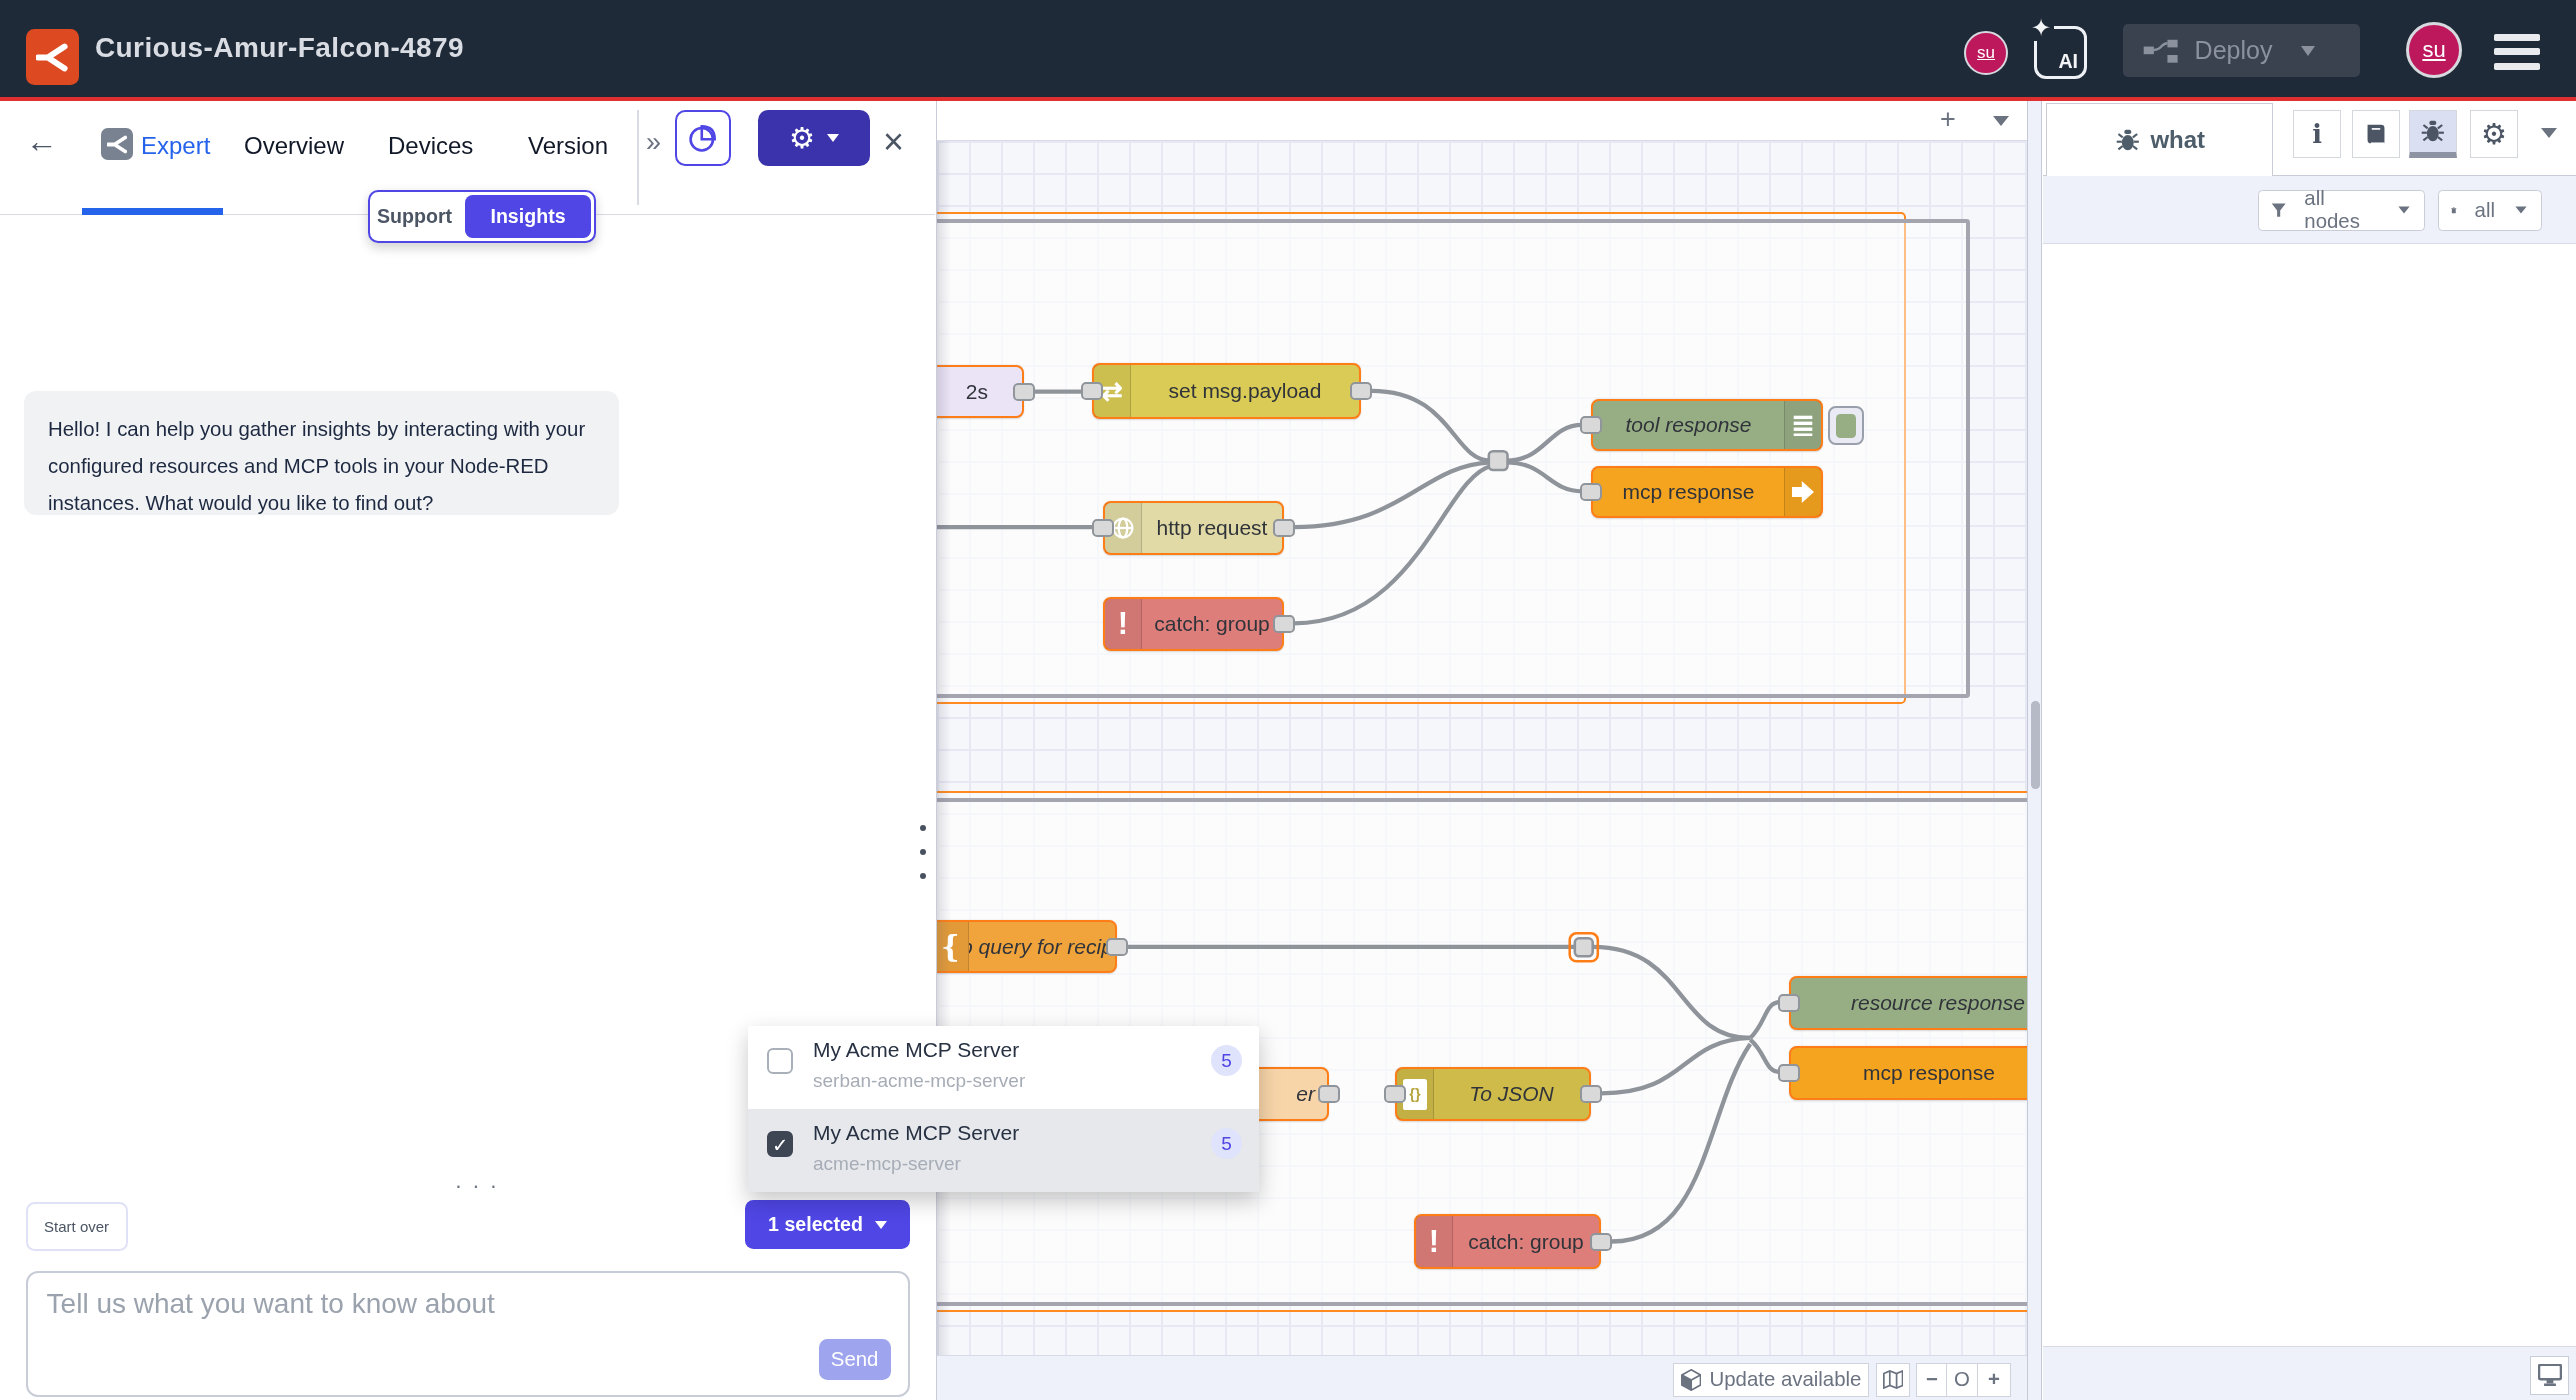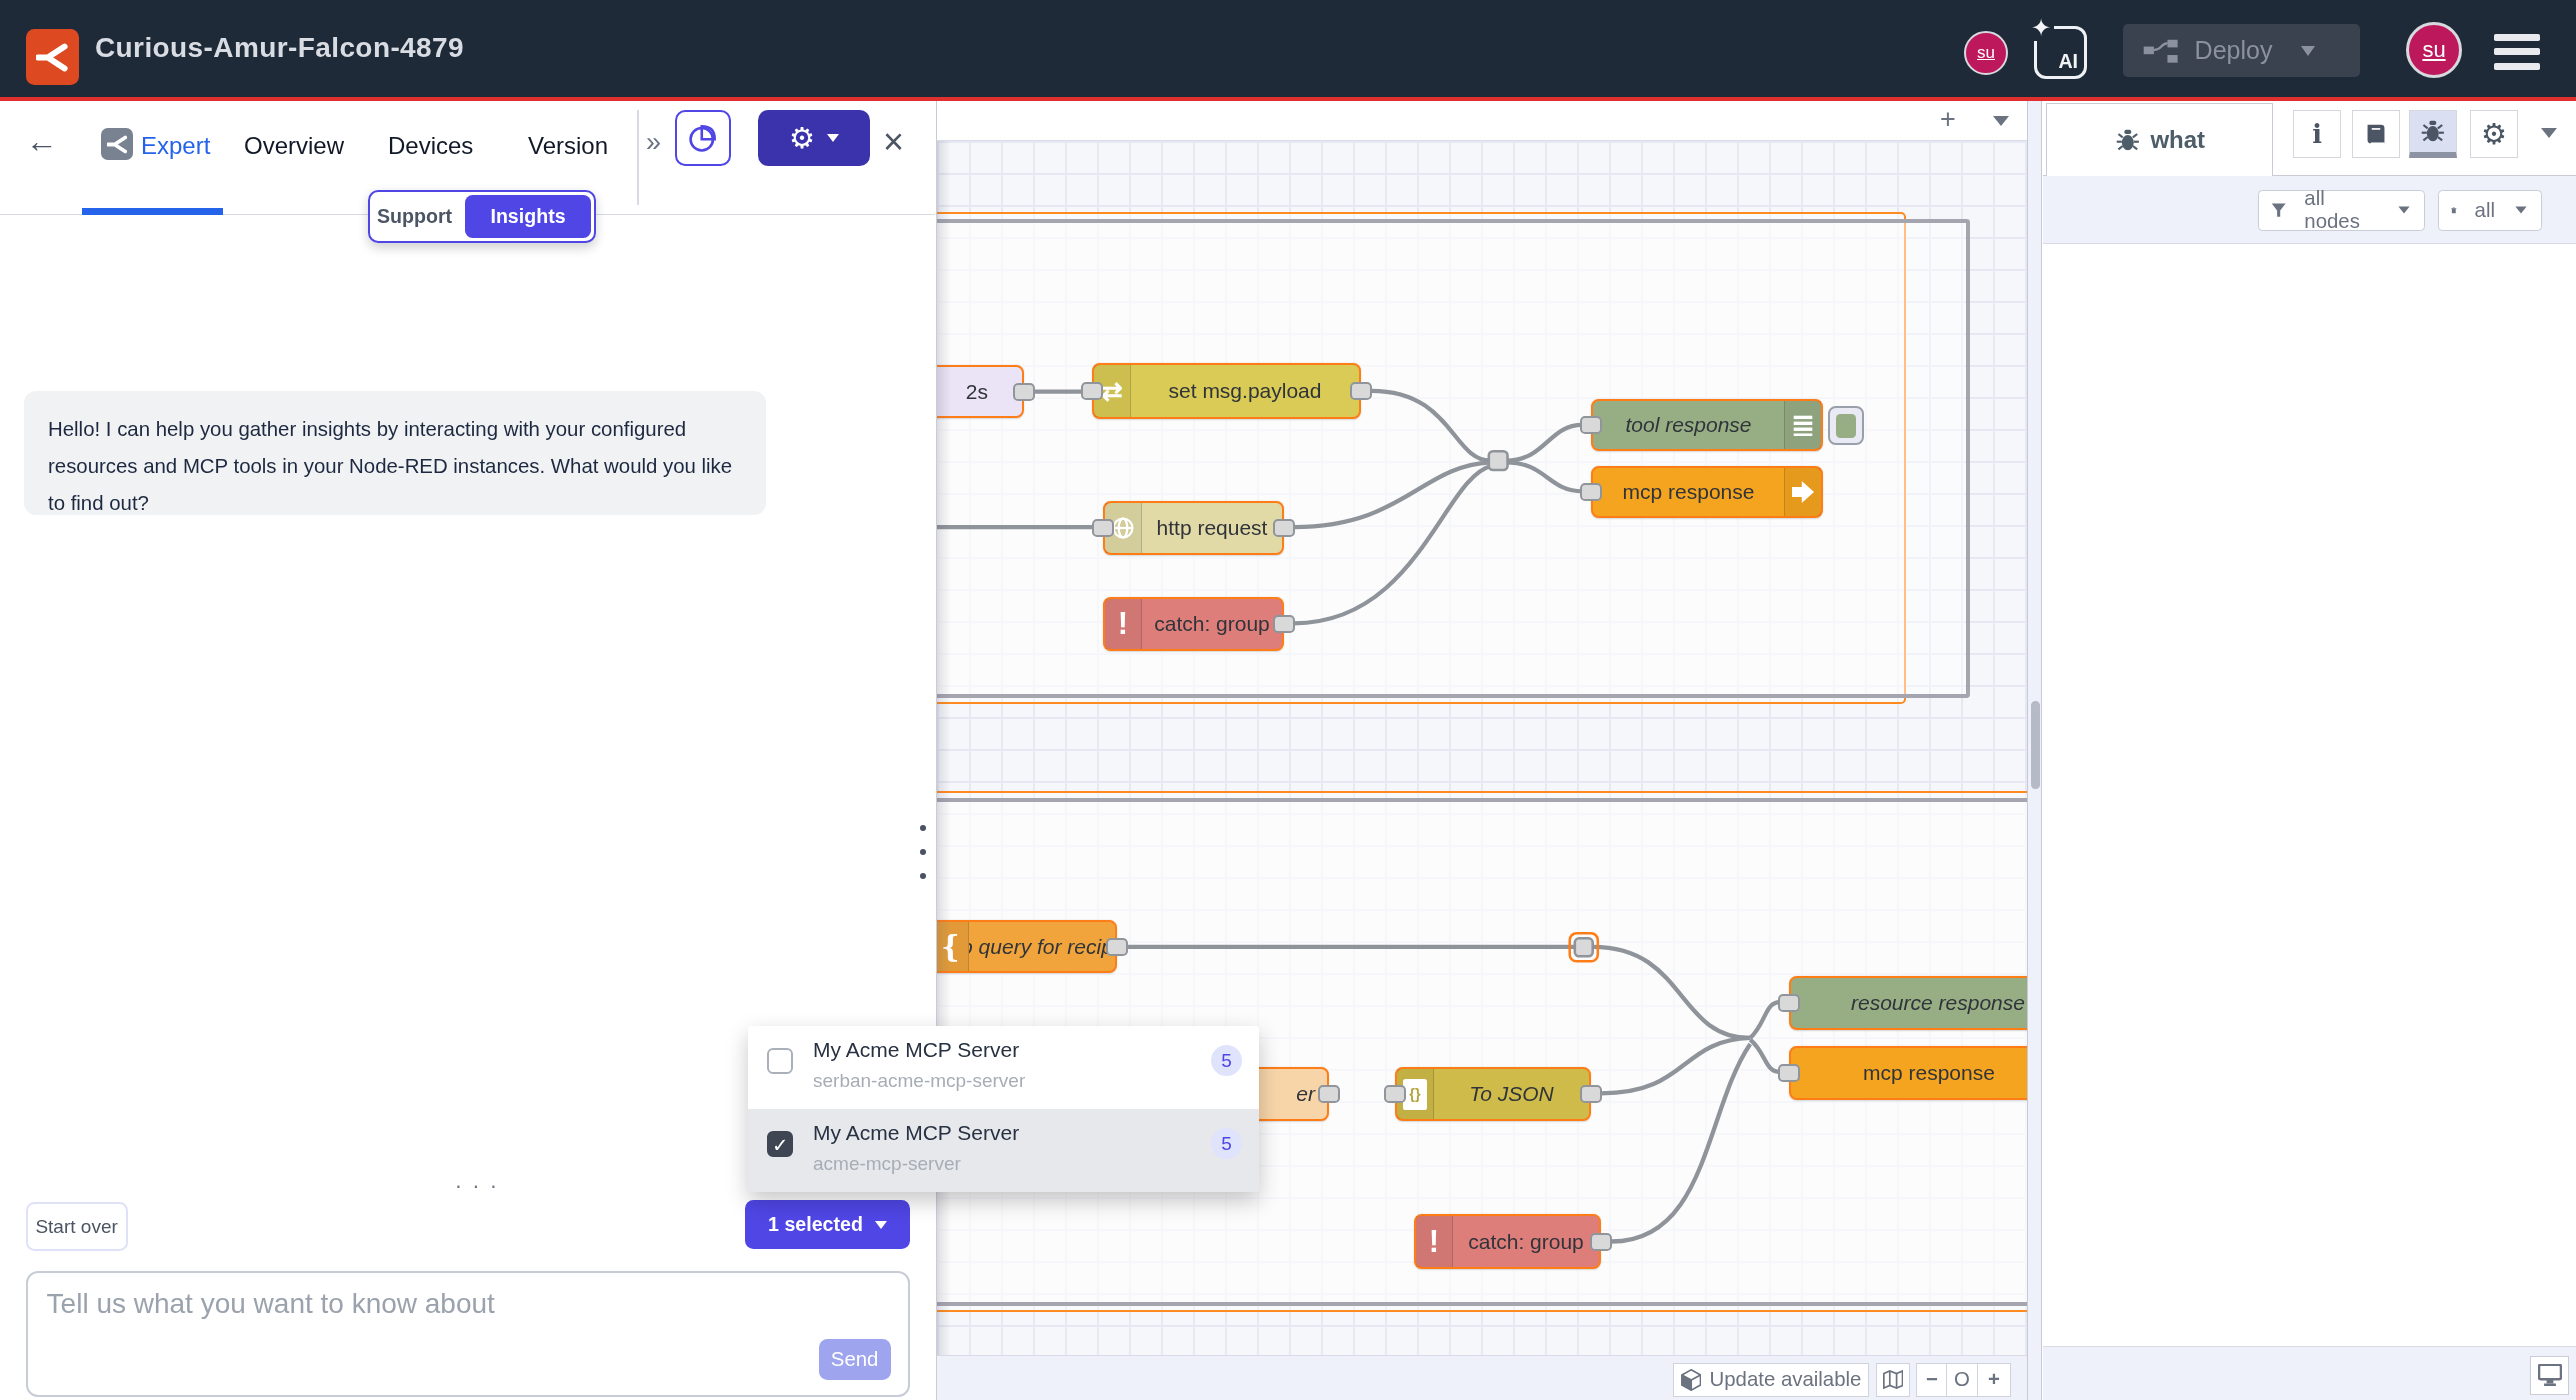--- a/index.html
+++ b/index.html
@@ -48,26 +48,26 @@
   .tog-support { flex:0 0 89px; text-align:center; font-size:19.6px; font-weight:600; color:#4b5563; }
   .tog-insights { position:absolute; left:95px; top:3.4px; width:126px; height:43px; background:#4f46e5; border-radius:7.7px;
                   color:#fff; font-size:19.6px; font-weight:600; display:flex; align-items:center; justify-content:center; }
 
   .beta { left:24px; top:157px; width:886px; height:95px; background:#e8ecfb; border-radius:8.5px;
           padding:19px 19px 0 19px; font-size:20.4px; color:#4f46e5; line-height:36px; }
   .beta-badge { display:inline-block; background:#7d82ee; color:#fff; font-size:16px; font-weight:bold;
                 border-radius:6.8px; padding:2.6px 12px; margin-right:12px; letter-spacing:0.4px; vertical-align:1.7px;}
   .beta a { color:#4f46e5; }
 
-  .bubble { left:24px; top:290px; width:742px; height:124px; background:#f1f2f4; border-radius:12px;
+  .bubble { left:24px; top:290px; width:595px; height:124px; background:#f1f2f4; border-radius:12px;
             padding:20.4px 24px; font-size:20.4px; color:#1d2940; line-height:37px; }
 
   .dots3 { left:430px; top:1072px; width:102px; text-align:center; color:#6b7280; font-size:22px; letter-spacing:10.2px; }
   .startover { left:25.6px; top:1101px; width:102px; height:49px; border:2.1px solid #dfe2f6; border-radius:8.5px;
-               background:#fff; color:#4b5563; font-size:19px; display:flex; align-items:center; justify-content:center; }
+               background:#fff; color:#4b5563; font-size:15px; display:flex; align-items:center; justify-content:center; }
   .selectedbtn { left:745px; top:1099px; width:165px; height:49px; background:#4f46e5; border-radius:8.5px;
                  color:#fff; font-size:19.6px; font-weight:600; display:flex; align-items:center; justify-content:center; gap:12px; }
   .wcaret { width:0; height:0; border-left:6.8px solid transparent; border-right:6.8px solid transparent; border-top:8.5px solid #fff; }
   .inputbox { left:25.6px; top:1170px; width:884px; height:126px; border:2.6px solid #c7ccd6; border-radius:12px; background:#fff; }
   .inputbox textarea { position:absolute; left:19px; top:15.3px; width:681px; height:94px; border:none; outline:none; resize:none;
                        font-family:"Liberation Sans", sans-serif; font-size:28px; color:#374151; }
   .inputbox textarea::placeholder { color:#9aa2ad; }
   .sendbtn { right:17px; bottom:15.3px; width:72px; height:41px; background:#9fa4ef; border-radius:8.5px; color:#fff;
              font-size:20.4px; display:flex; align-items:center; justify-content:center; }
 

